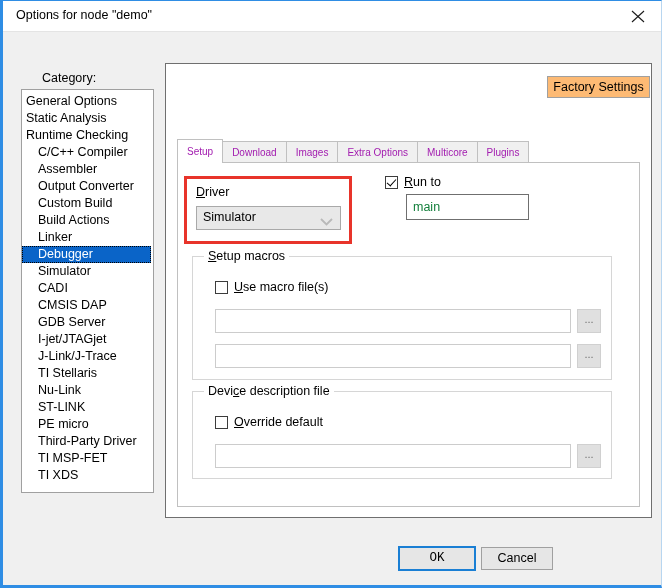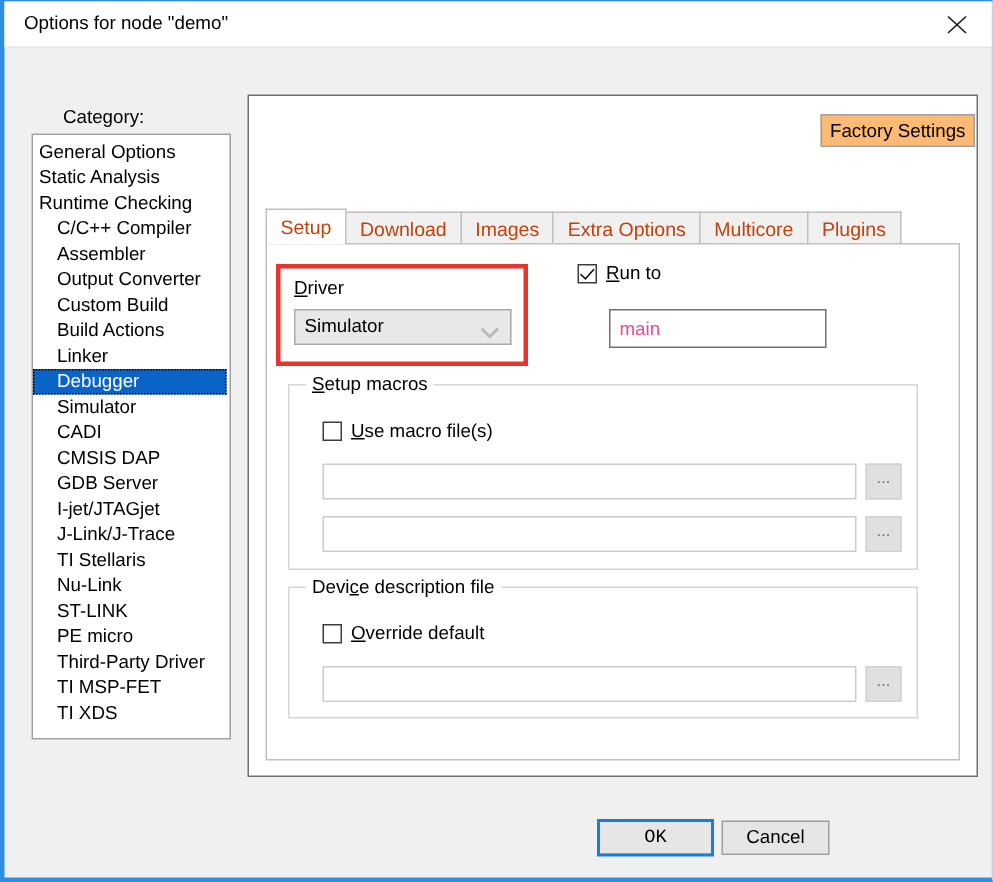--- a/index.html
+++ b/index.html
@@ -131,30 +131,30 @@
     left: 11px;
     top: 75px;
     height: 24px;
     display: flex;
     align-items: flex-end;
   }
   .tab {
     height: 22px;
     line-height: 22px;
     padding: 0 9px;
-    font-size: 13px;
+    font-size: 10px;
     background: #f0f0f0;
     border: 1px solid #c0c0c0;
     border-bottom: none;
     box-sizing: border-box;
     margin-right: -1px;
     white-space: nowrap;
     cursor: default;
     position: relative;
-    color: #c2410c;
+    color: #a21caf;
   }
   .tab.active {
     background: #ffffff;
     height: 24px;
     line-height: 24px;
     border-color: #c0c0c0;
     z-index: 3;
   }
 
   #tabpanel {
@@ -240,30 +240,30 @@
     transform: rotate(42deg);
   }
   .cb-label {
     margin-left: 6px;
     font-size: 12.5px;
     white-space: nowrap;
   }
   #runto-input {
     position: absolute;
     left: 228px;
-    top: 43px;
-    width: 145px;
+    top: 31px;
+    width: 123px;
     height: 26px;
     background: #ffffff;
     border: 1px solid #6f6f6f;
     box-sizing: border-box;
     font-size: 12.5px;
     font-family: "Liberation Sans", sans-serif;
     padding: 0 6px;
-    color: #ec4899;
+    color: #15803d;
     outline: none;
   }
 
   
   .groupbox {
     position: absolute;
     border: 1px solid #d6d6d6;
     box-sizing: border-box;
     background: transparent;
   }

